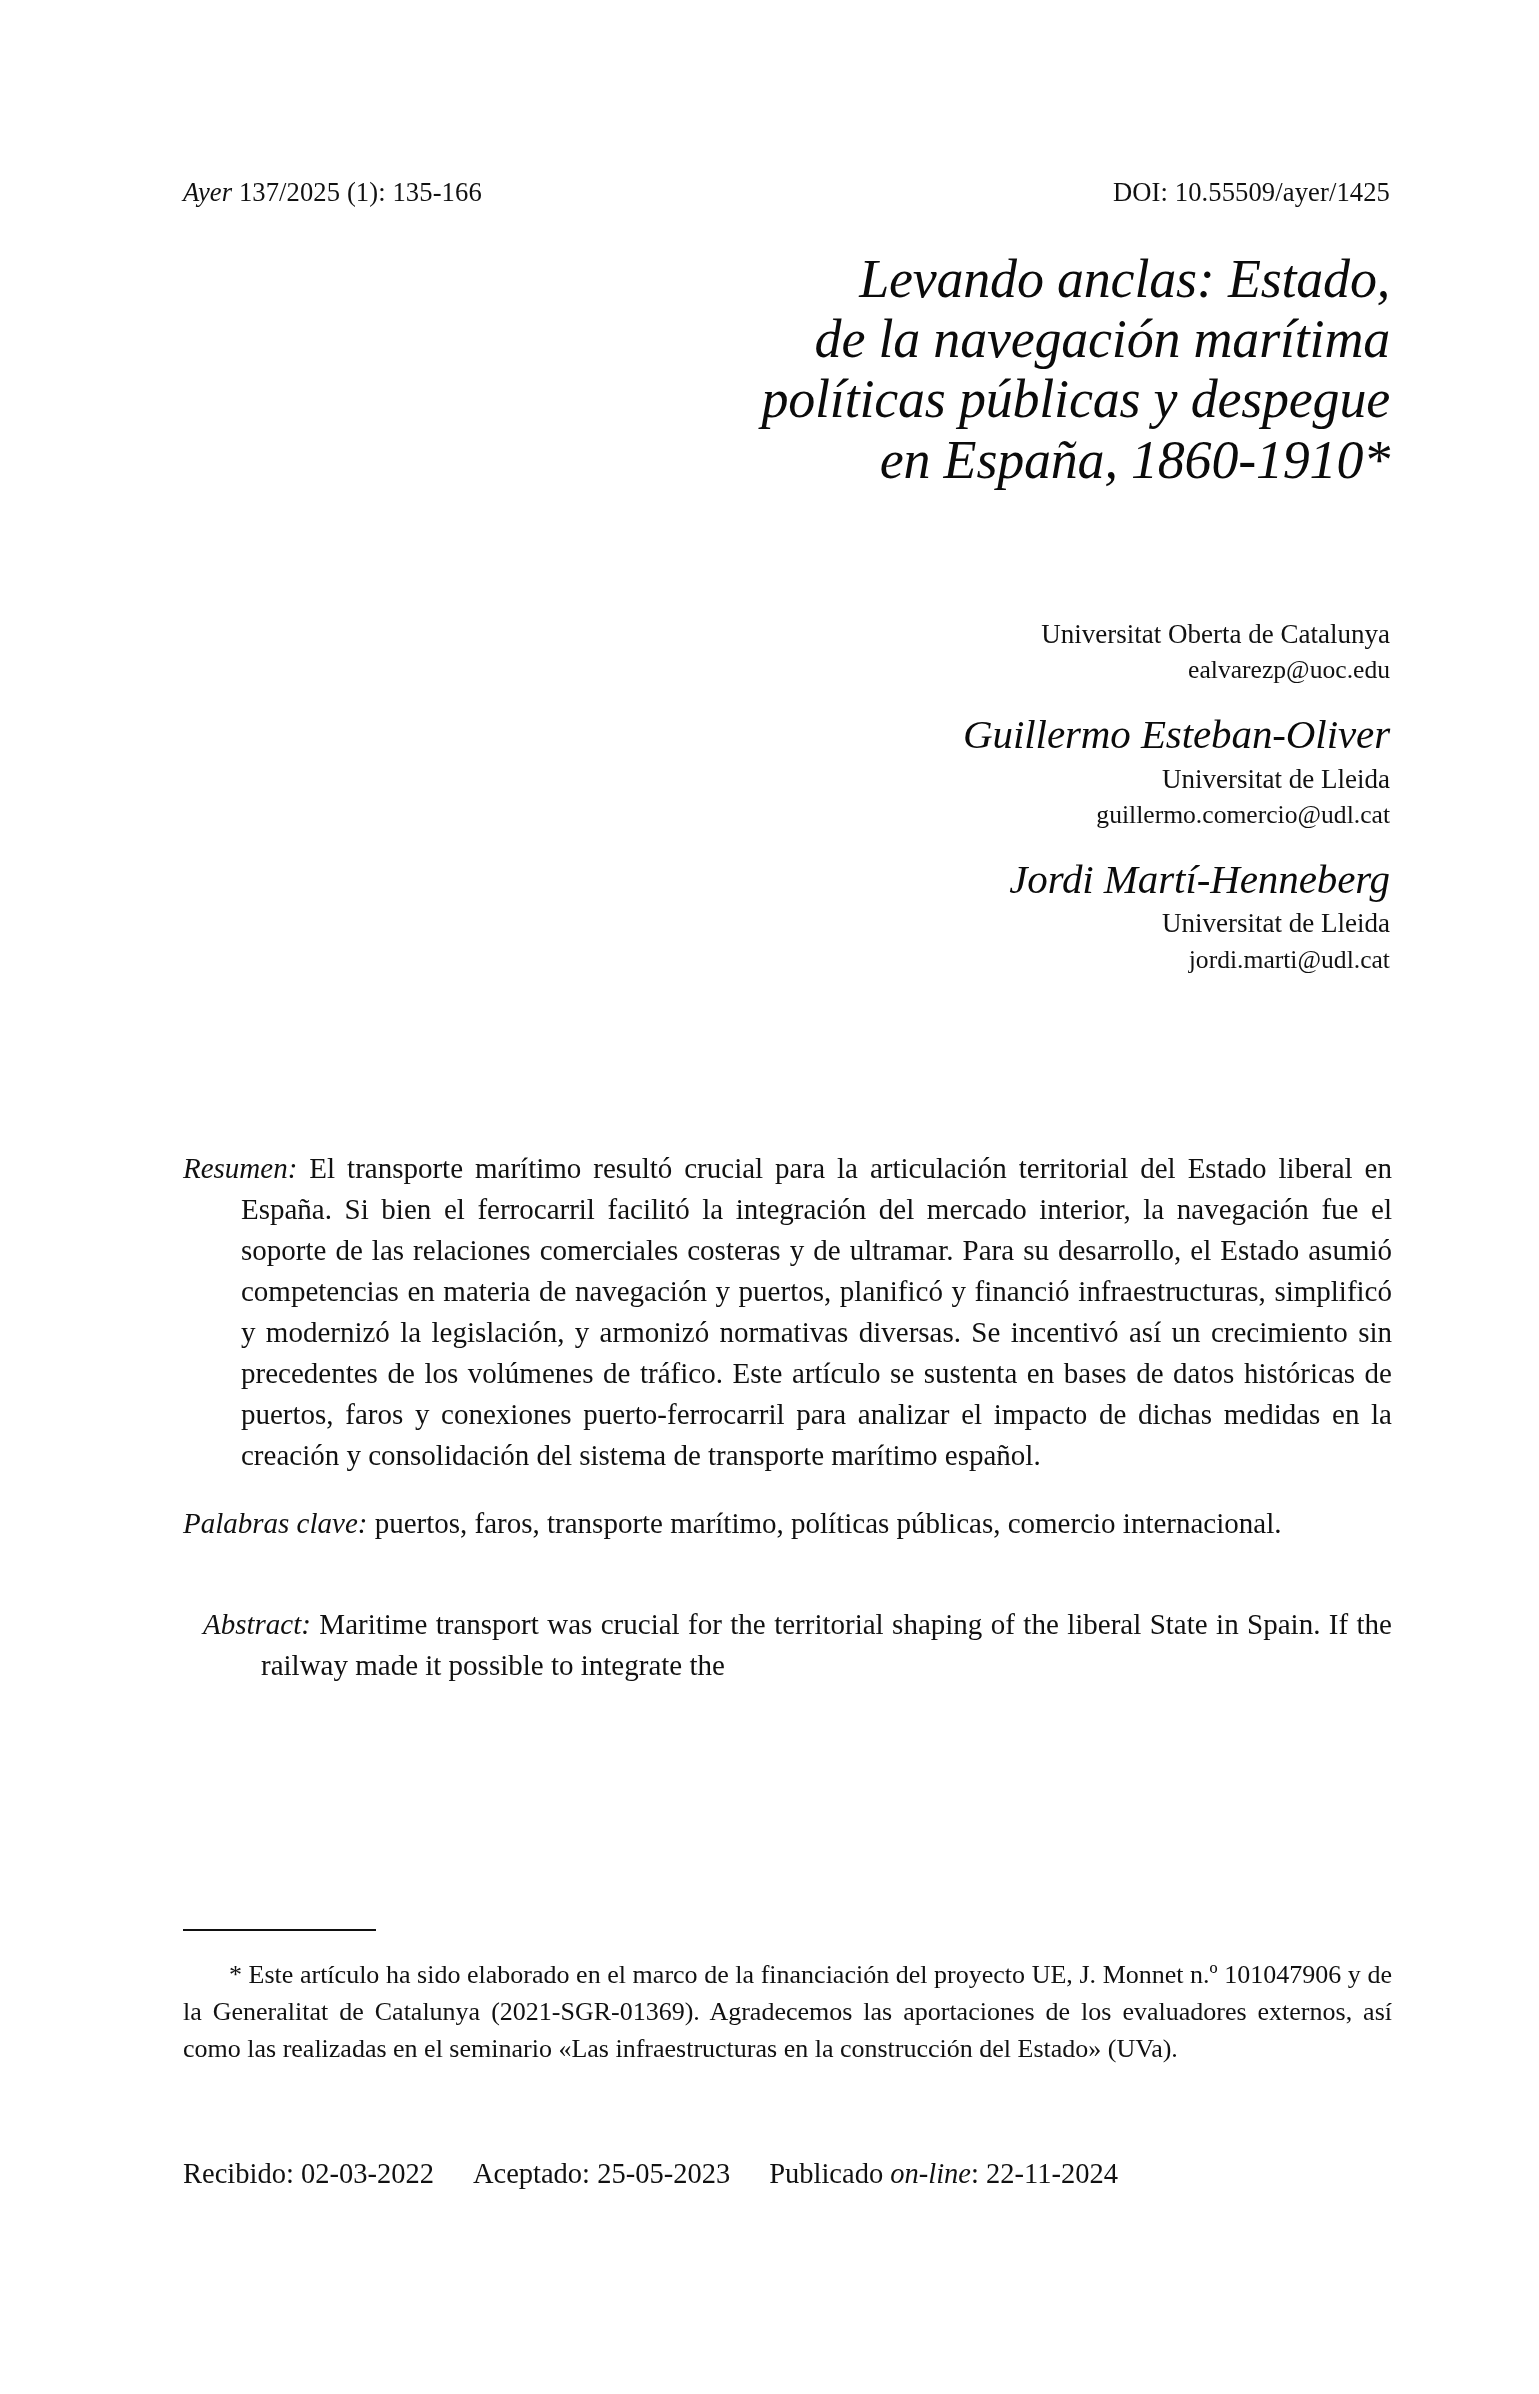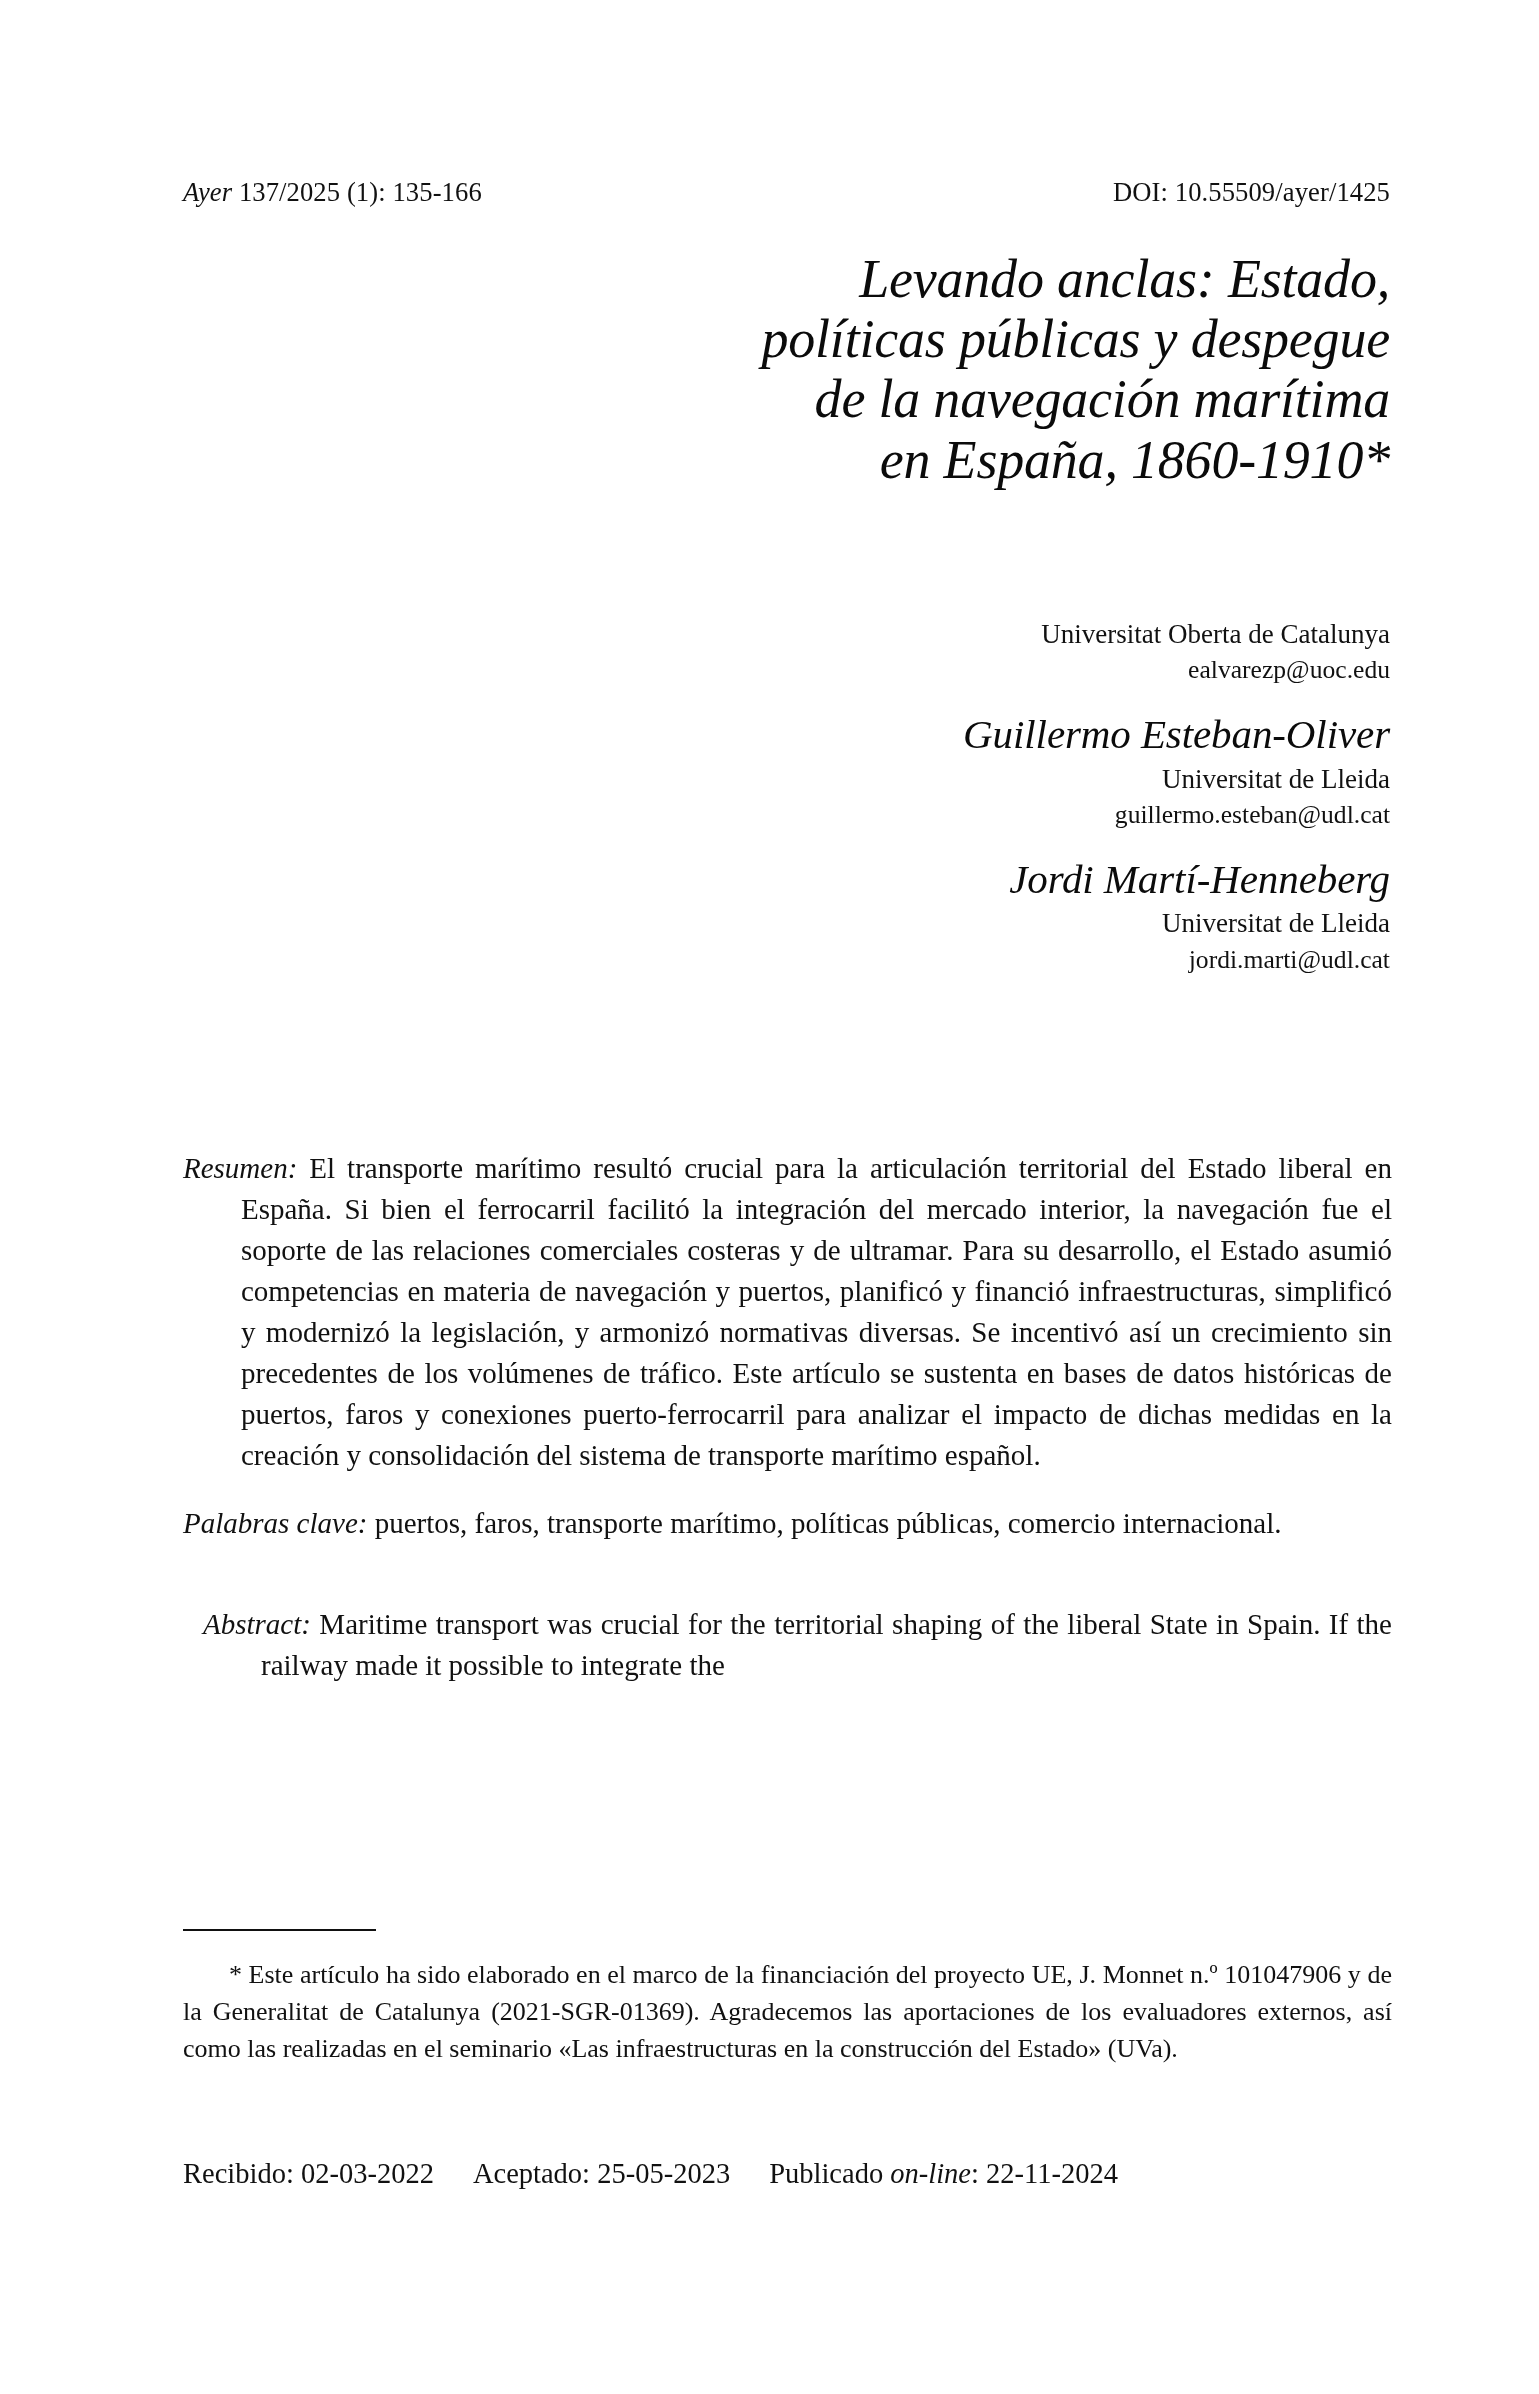--- a/index.html
+++ b/index.html
@@ -180,35 +180,35 @@
 <div class="page">
 
   <div class="running-head">
     <span class="journal-ref"><span class="journal-name">Ayer</span><span> 137/2025 (1): 135-166</span></span>
     <span class="doi">DOI: 10.55509/ayer/1425</span>
   </div>
 
   <div class="title-block">
     <h1 class="article-title">
       <span class="tline">Levando anclas: Estado,</span>
+      <span class="tline">de la navegación marítima</span>
       <span class="tline">políticas públicas y despegue</span>
-      <span class="tline">de la navegación marítima</span>
       <span class="tline">en España, 1860-1910*</span>
     </h1>
   </div>
 
   <div class="authors">
     <div class="author">
       <span class="author-affiliation">Universitat Oberta de Catalunya</span>
       <span class="author-email">ealvarezp@uoc.edu</span>
     </div>
     <div class="author">
       <span class="author-name">Guillermo Esteban-Oliver</span>
       <span class="author-affiliation">Universitat de Lleida</span>
-      <span class="author-email">guillermo.esteban@udl.cat</span>
+      <span class="author-email">guillermo.comercio@udl.cat</span>
     </div>
     <div class="author">
       <span class="author-name">Jordi Martí-Henneberg</span>
       <span class="author-affiliation">Universitat de Lleida</span>
       <span class="author-email">jordi.marti@udl.cat</span>
     </div>
   </div>
 
   <div class="abstracts">
     <p class="abstract-para"><span class="label">Resumen:</span><span> El transporte marítimo resultó crucial para la articulación territorial del Estado liberal en España. Si bien el ferrocarril facilitó la integración del mercado interior, la navegación fue el soporte de las relaciones comerciales costeras y de ultramar. Para su desarrollo, el Estado asumió competencias en materia de navegación y puertos, planificó y financió infraestructuras, simplificó y modernizó la legislación, y armonizó normativas diversas. Se incentivó así un crecimiento sin precedentes de los volúmenes de tráfico. Este artículo se sustenta en bases de datos históricas de puertos, faros y conexiones puerto-ferrocarril para analizar el impacto de dichas medidas en la creación y consolidación del sistema de transporte marítimo español.</span></p>

